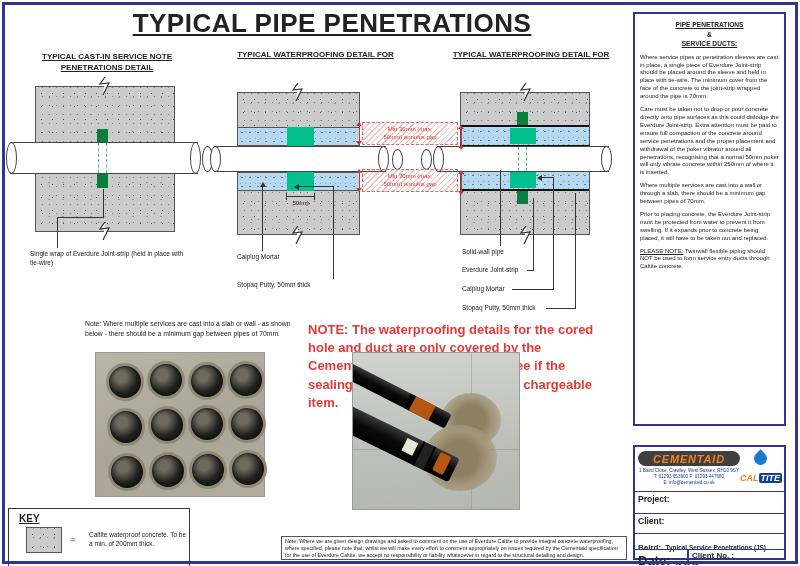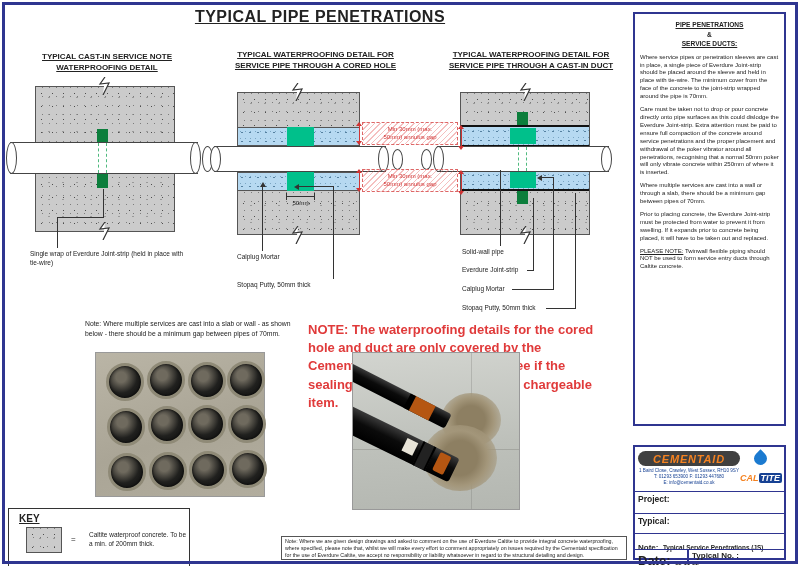--- a/index.html
+++ b/index.html
@@ -87,33 +87,31 @@
   .disc{position:absolute;left:281px;top:536px;width:346px;height:24px;border:1px solid #555;
     box-sizing:border-box;font-size:5.3px;line-height:1.35;padding:1px 3px;color:#222;}
   .brk{position:absolute;z-index:5;}
 </style>
 </head>
 <body>
 
 <div id="root">
   <div class="frame"></div>
 
-  <div class="abs" style="left:120px;top:8px;width:400px;text-align:center;font-size:16px;font-weight:bold;letter-spacing:0.5px;text-decoration:underline;">TYPICAL PIPE PENETRATIONS</div>
+  <div class="abs" style="left:132px;top:8px;width:400px;text-align:center;font-size:26px;font-weight:bold;letter-spacing:0.5px;text-decoration:underline;">TYPICAL PIPE PENETRATIONS</div>
 
   <div class="h2l" style="left:22px;top:52px;width:170px;">
     <span>TYPICAL CAST-IN SERVICE NOTE</span>
-    <span>WATERPROOFING DETAIL</span>
+    <span>PENETRATIONS DETAIL</span>
   </div>
   <div class="h2l" style="left:203px;top:50px;width:225px;">
     <span>TYPICAL WATERPROOFING DETAIL FOR</span>
-    <span>SERVICE PIPE THROUGH A CORED HOLE</span>
   </div>
   <div class="h2l" style="left:430px;top:50px;width:202px;">
     <span>TYPICAL WATERPROOFING DETAIL FOR</span>
-    <span>SERVICE PIPE THROUGH A CAST-IN DUCT</span>
   </div>
 
   <div class="abs concrete" style="left:35px;top:86px;width:140px;height:146px;"></div>
   <svg class="brk" style="left:97px;top:77px;" width="16" height="18" viewBox="0 0 16 18">
       <path d="M8 0 L3 7 L12 6 L6 18" fill="#ffffff" stroke="#333" stroke-width="1.2"></path>
     </svg>
   <svg class="brk" style="left:97px;top:222px;" width="16" height="18" viewBox="0 0 16 18">
       <path d="M8 0 L3 7 L12 6 L6 18" fill="#ffffff" stroke="#333" stroke-width="1.2"></path>
     </svg>
   <div class="pipe" style="left:10px;top:142px;width:188px;height:32px;z-index:6;"></div>
@@ -279,28 +277,28 @@
       </div>
       <div class="caltite">
         <div class="drop"></div>
         <span class="cal">CAL</span><span class="tite">TITE</span>
       </div>
     </div>
     <div class="trow" style="height:22px;padding:2px 3px;font-size:8.5px;font-weight:bold;">
       <span>Project:</span>
     </div>
     <div class="trow" style="height:20px;padding:2px 3px;font-size:8.5px;font-weight:bold;">
-      <span>Typical:</span>
+      <span>Client:</span>
     </div>
     <div class="trow" style="height:16px;padding:2px 3px;">
-      <span style="font-size:8px;font-weight:bold;">Note:</span>
+      <span style="font-size:8px;font-weight:bold;">Baird:</span>
       <span style="font-size:6.4px;font-weight:bold;">Typical Service Penetrations (JS)</span>
     </div>
     <div class="trow" style="height:13px;">
       <div style="position:absolute;left:3px;top:1px;">
         <span style="font-size:13px;font-weight:bold;">Date:</span>
         <span style="font-size:6.2px;font-weight:bold;">11-11-22</span>
       </div>
       <div style="position:absolute;left:52px;top:0;width:1.5px;height:100%;background:#2f3590;"></div>
-      <div style="position:absolute;left:57px;top:1px;font-size:8px;font-weight:bold;">Typical No. :</div>
+      <div style="position:absolute;left:57px;top:1px;font-size:8px;font-weight:bold;">Client No. :</div>
     </div>
   </div>
 </div>
 
 </body></html>

